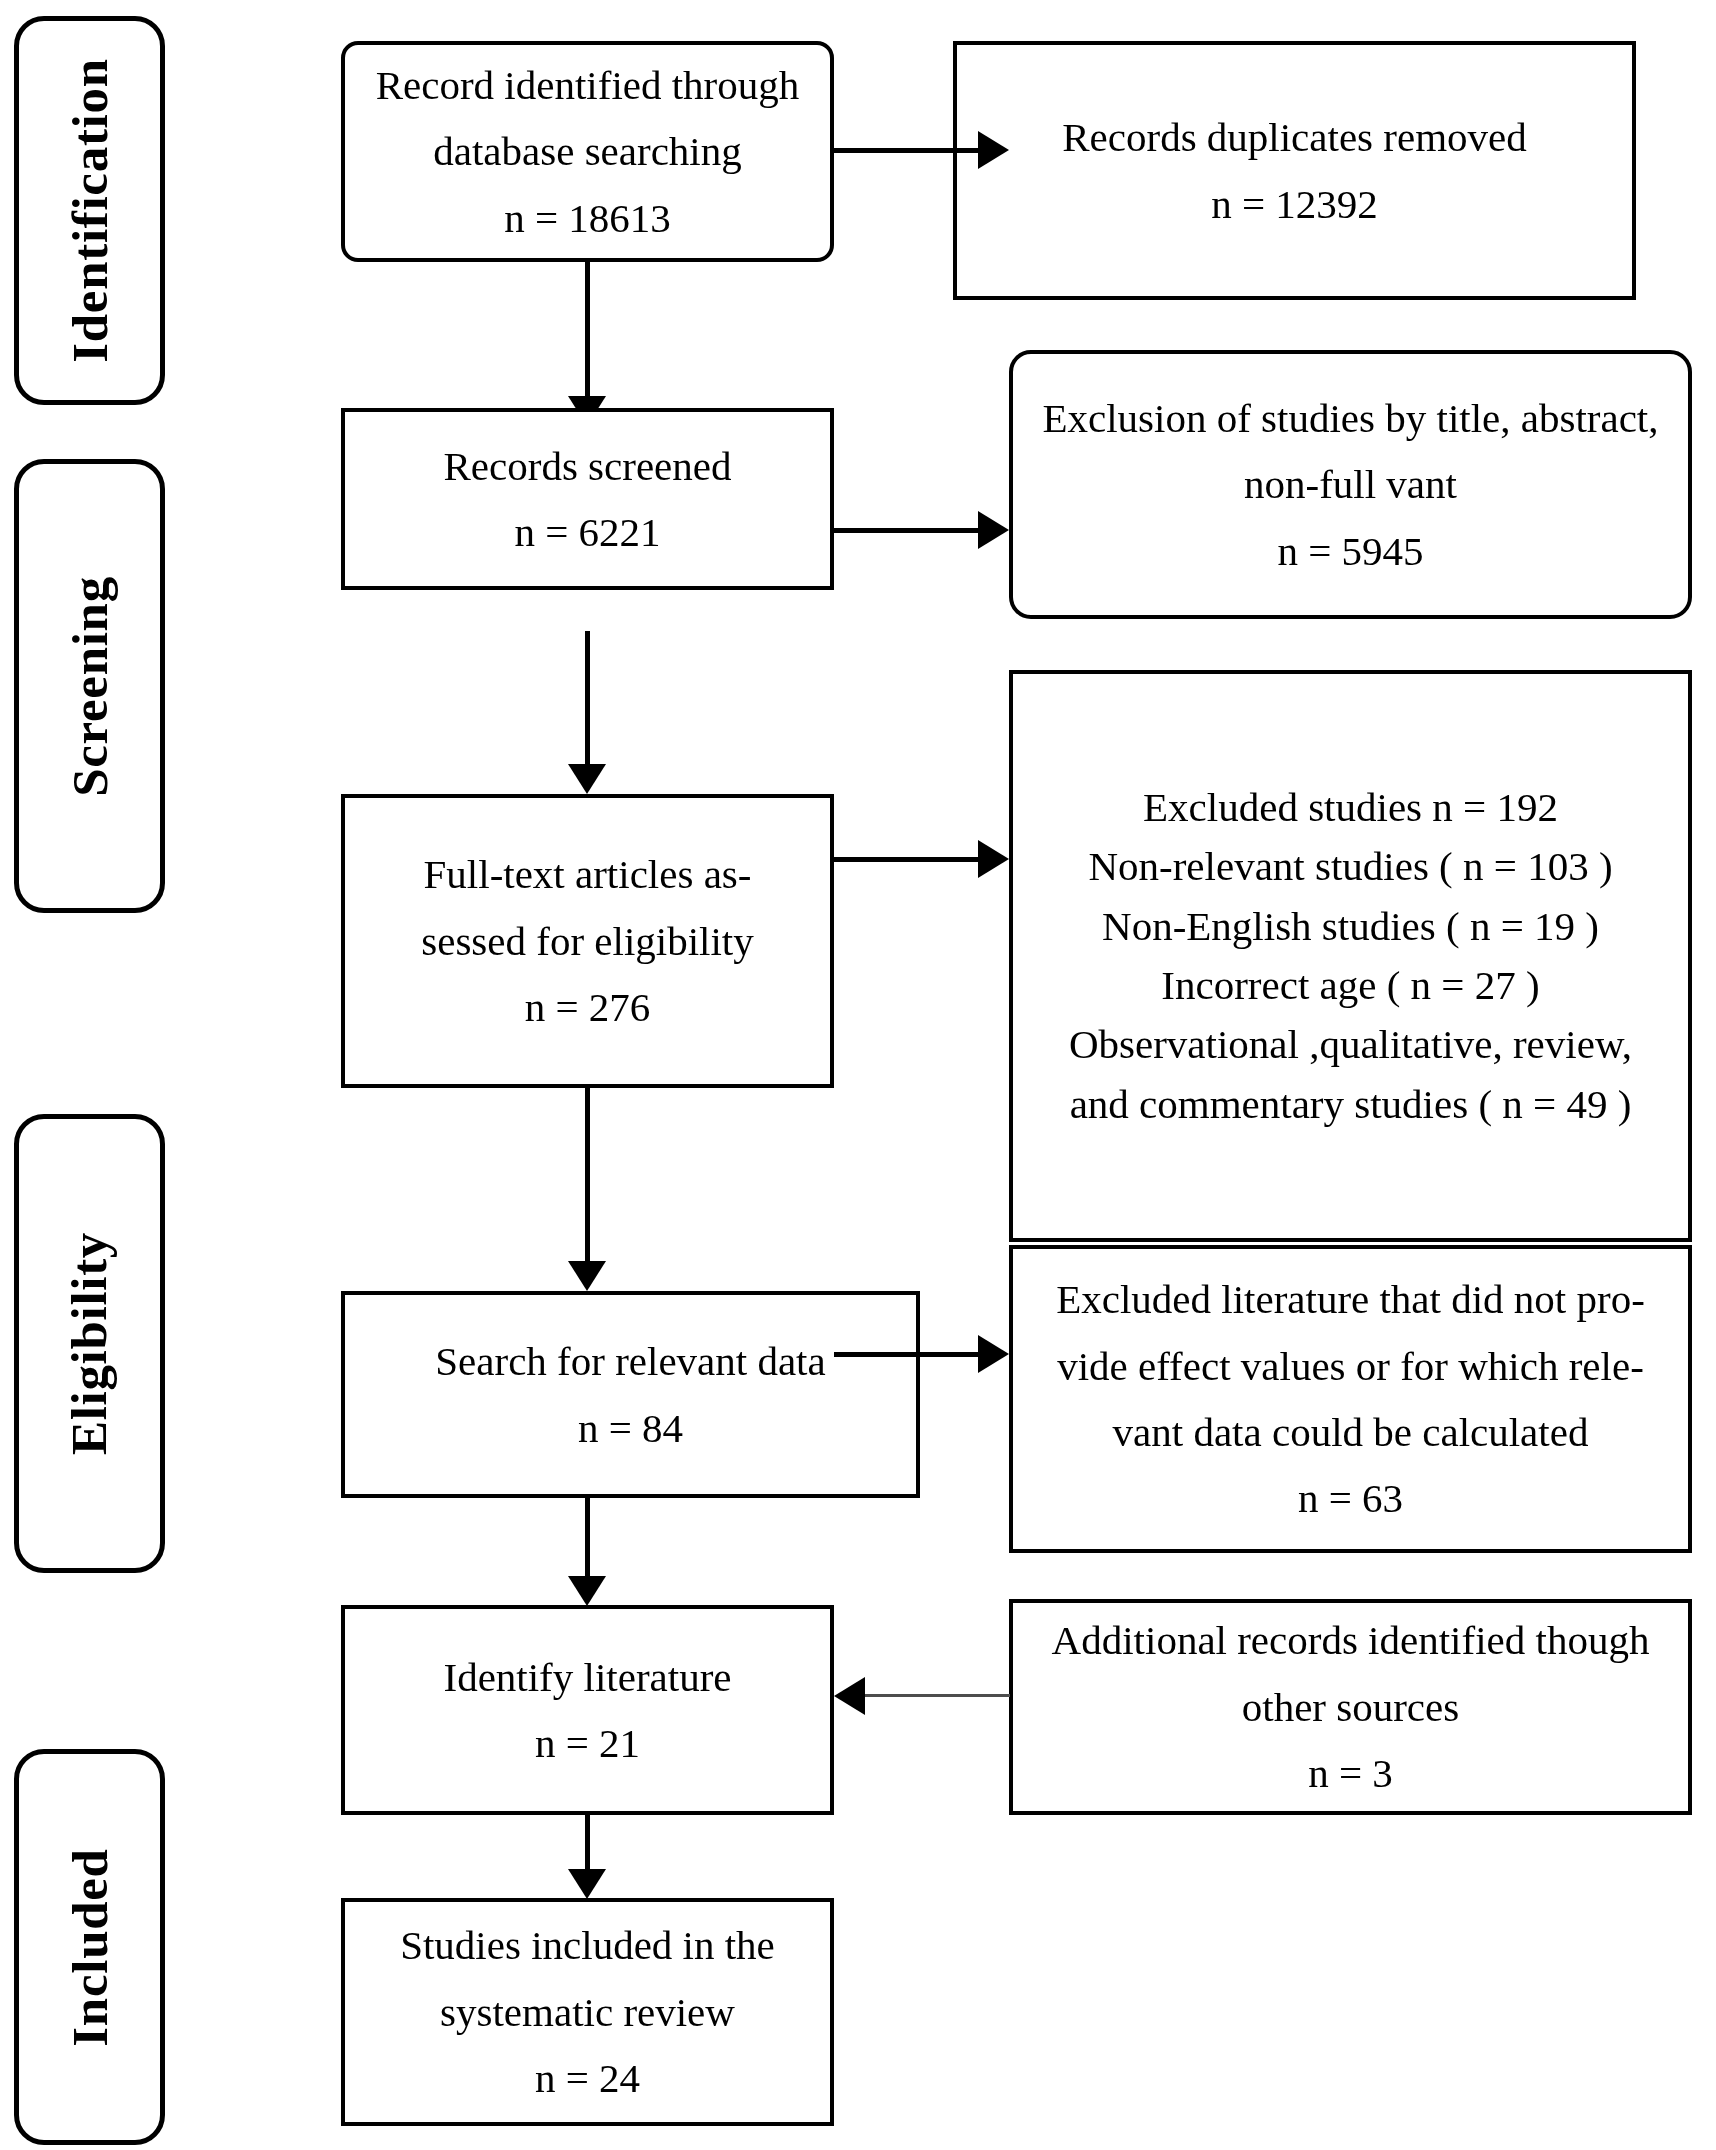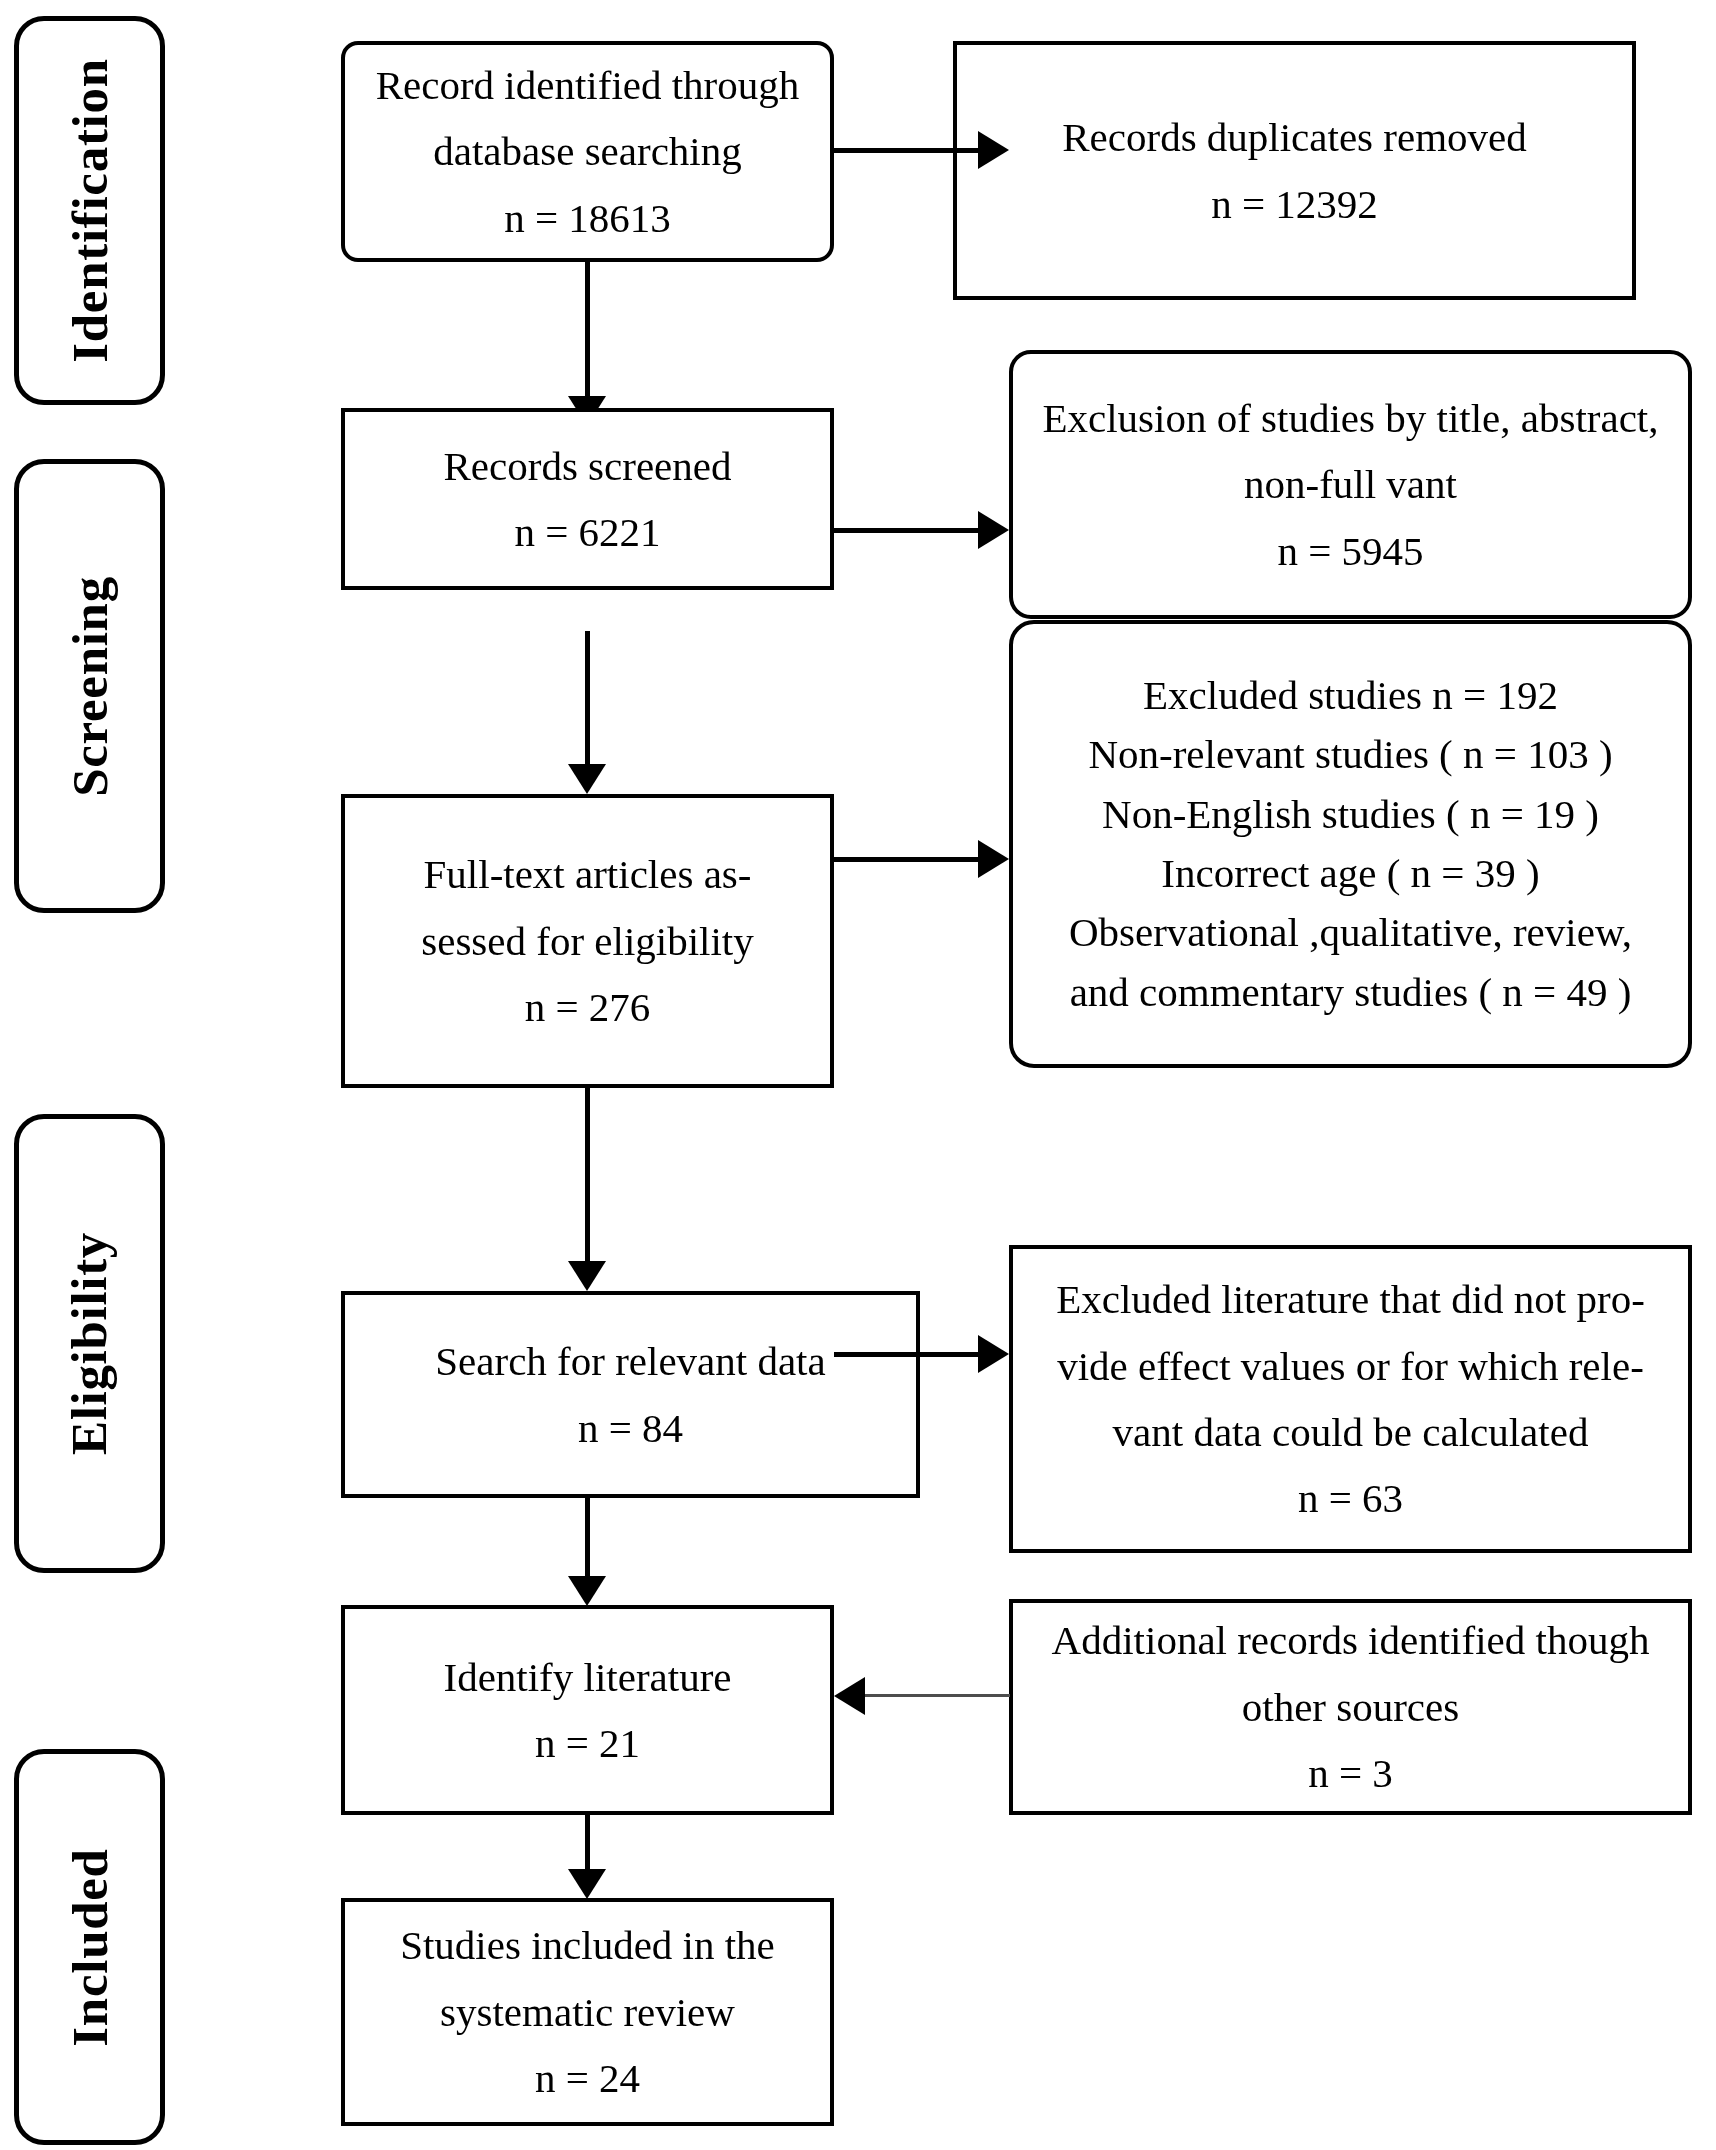--- a/index.html
+++ b/index.html
@@ -152,25 +152,25 @@
 
   <div class="v-line" style="left:585px; top:631px; height:140px;"></div>
   <div class="arrow-down" style="left:568px; top:764px;"></div>
 
   <div class="node" style="left:341px; top:794px; width:493px; height:294px;">
     <div class="line">Full-text articles  as-</div>
     <div class="line">sessed for eligibility</div>
     <div class="line">n = 276</div>
   </div>
 
-  <div class="node tight" style="left:1009px; top:620px; width:683px; height:448px;border-radius:25px;">
+  <div class="node tight" style="left:1009px; top:670px; width:683px; height:572px;">
     <div class="line">Excluded studies n = 192</div>
     <div class="line">Non-relevant studies ( n = 103 )</div>
     <div class="line">Non-English studies ( n = 19 )</div>
-    <div class="line">Incorrect age ( n = 39 )</div>
+    <div class="line">Incorrect age ( n = 27 )</div>
     <div class="line">Observational ,qualitative,  review,</div>
     <div class="line">and commentary  studies ( n = 49 )</div>
   </div>
 
   <div class="h-line" style="left:834px; top:857px; width:147px;"></div>
   <div class="arrow-right" style="left:978px; top:840px;"></div>
 
   <div class="v-line" style="left:585px; top:1088px; height:180px;"></div>
   <div class="arrow-down" style="left:568px; top:1261px;"></div>
 

